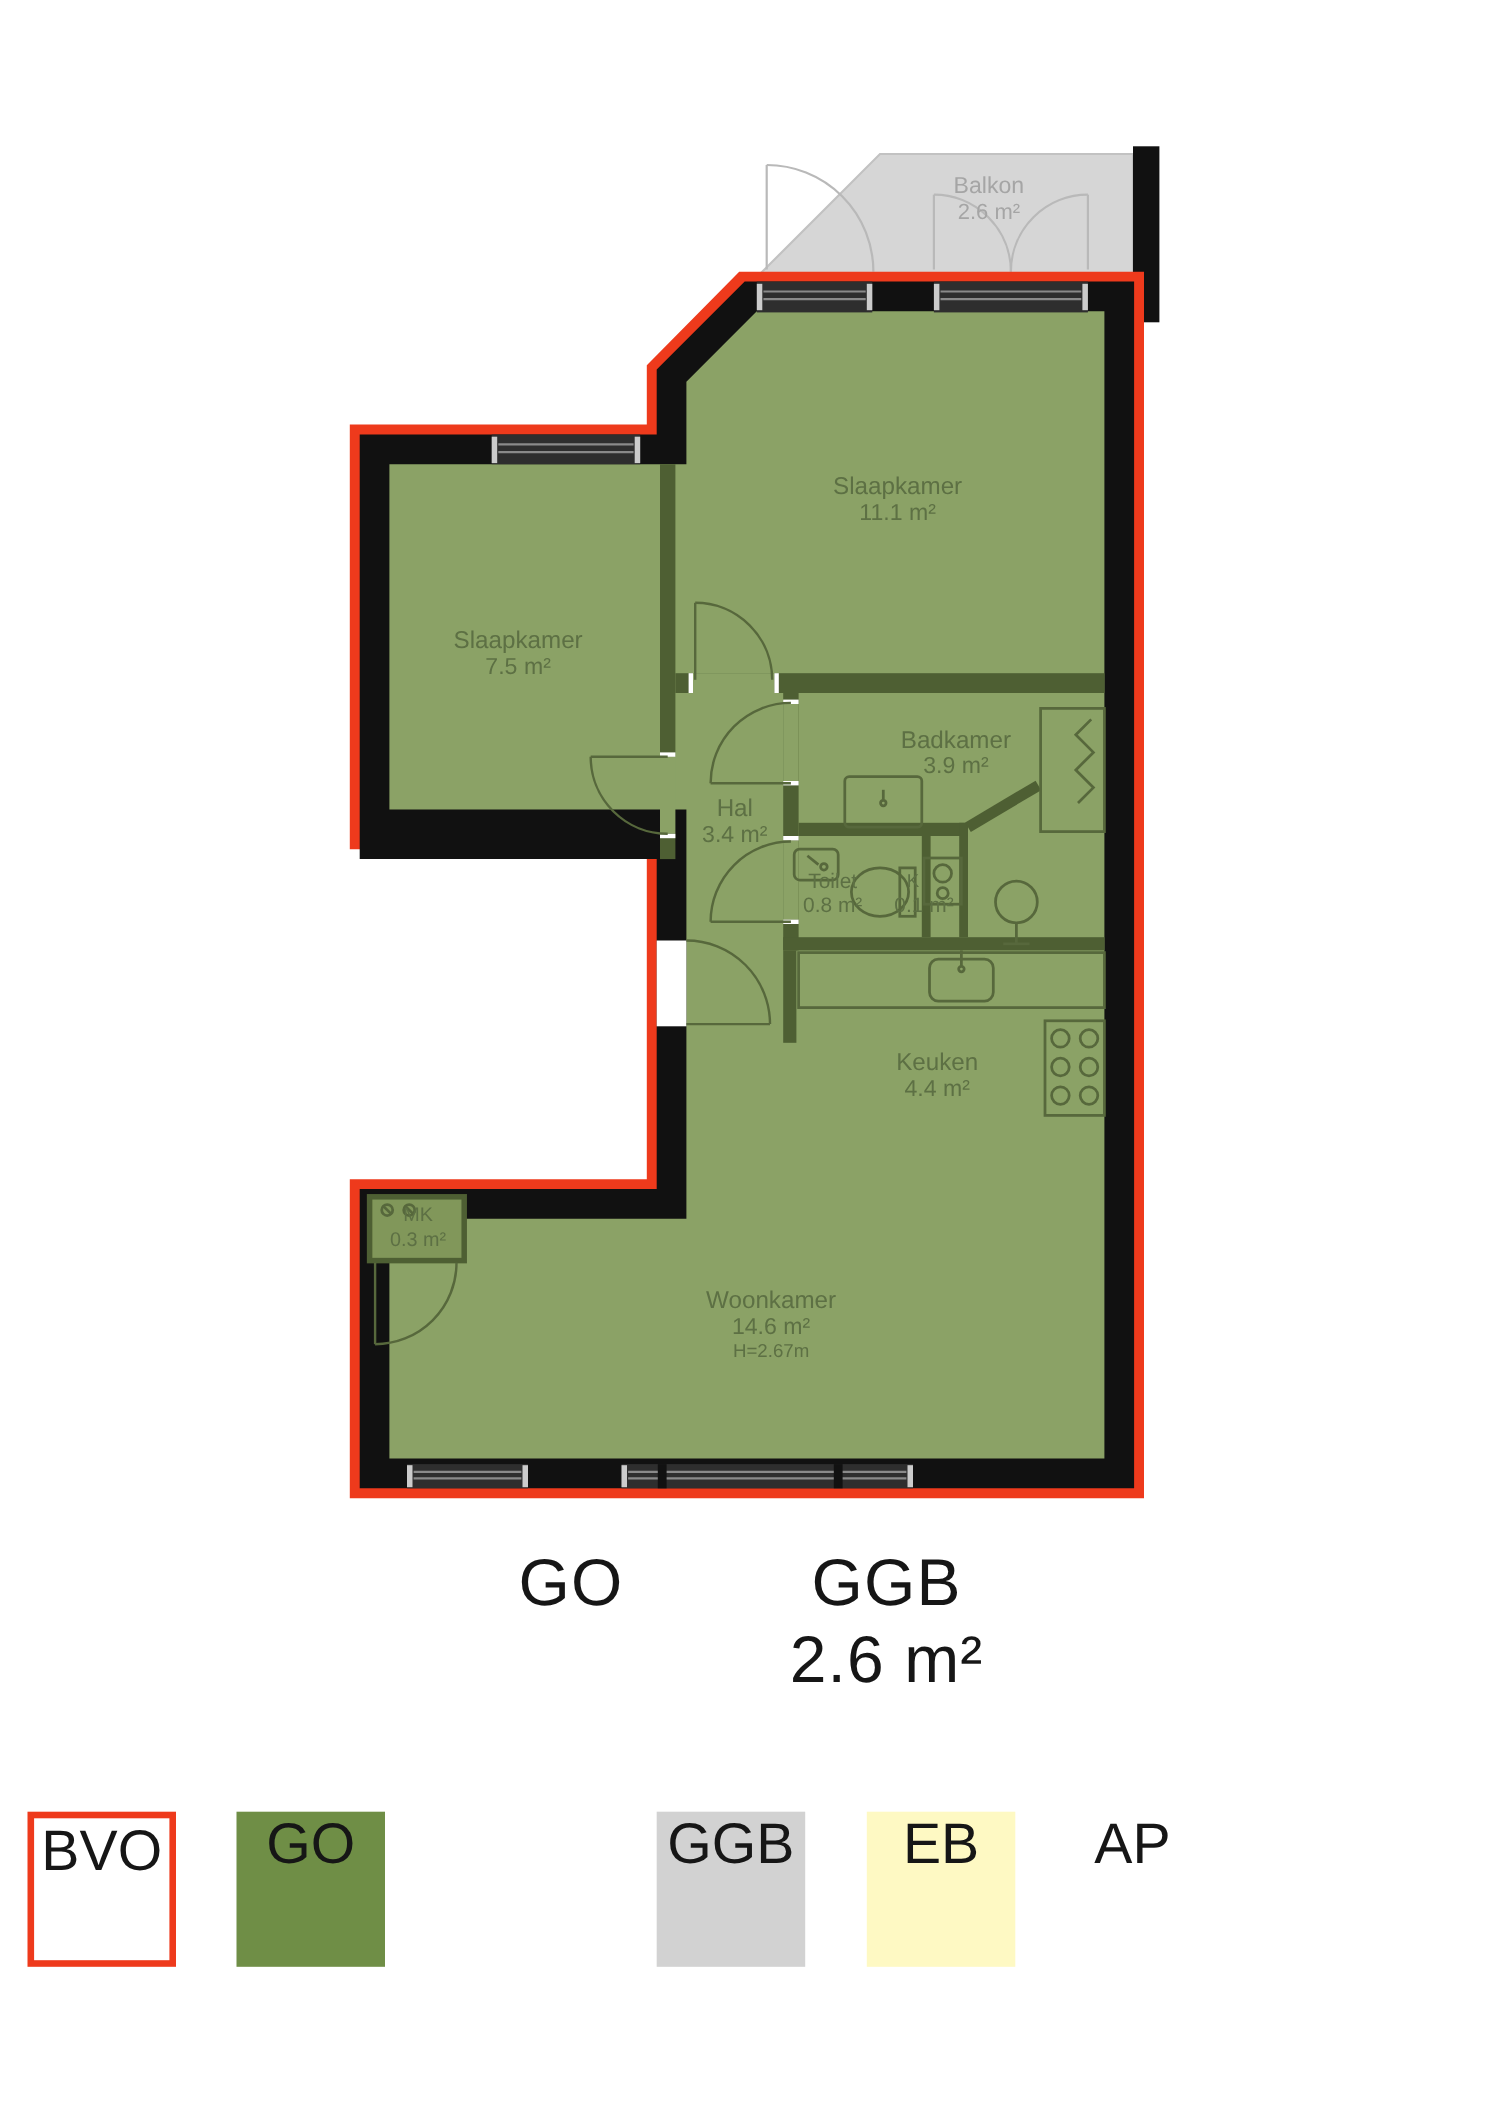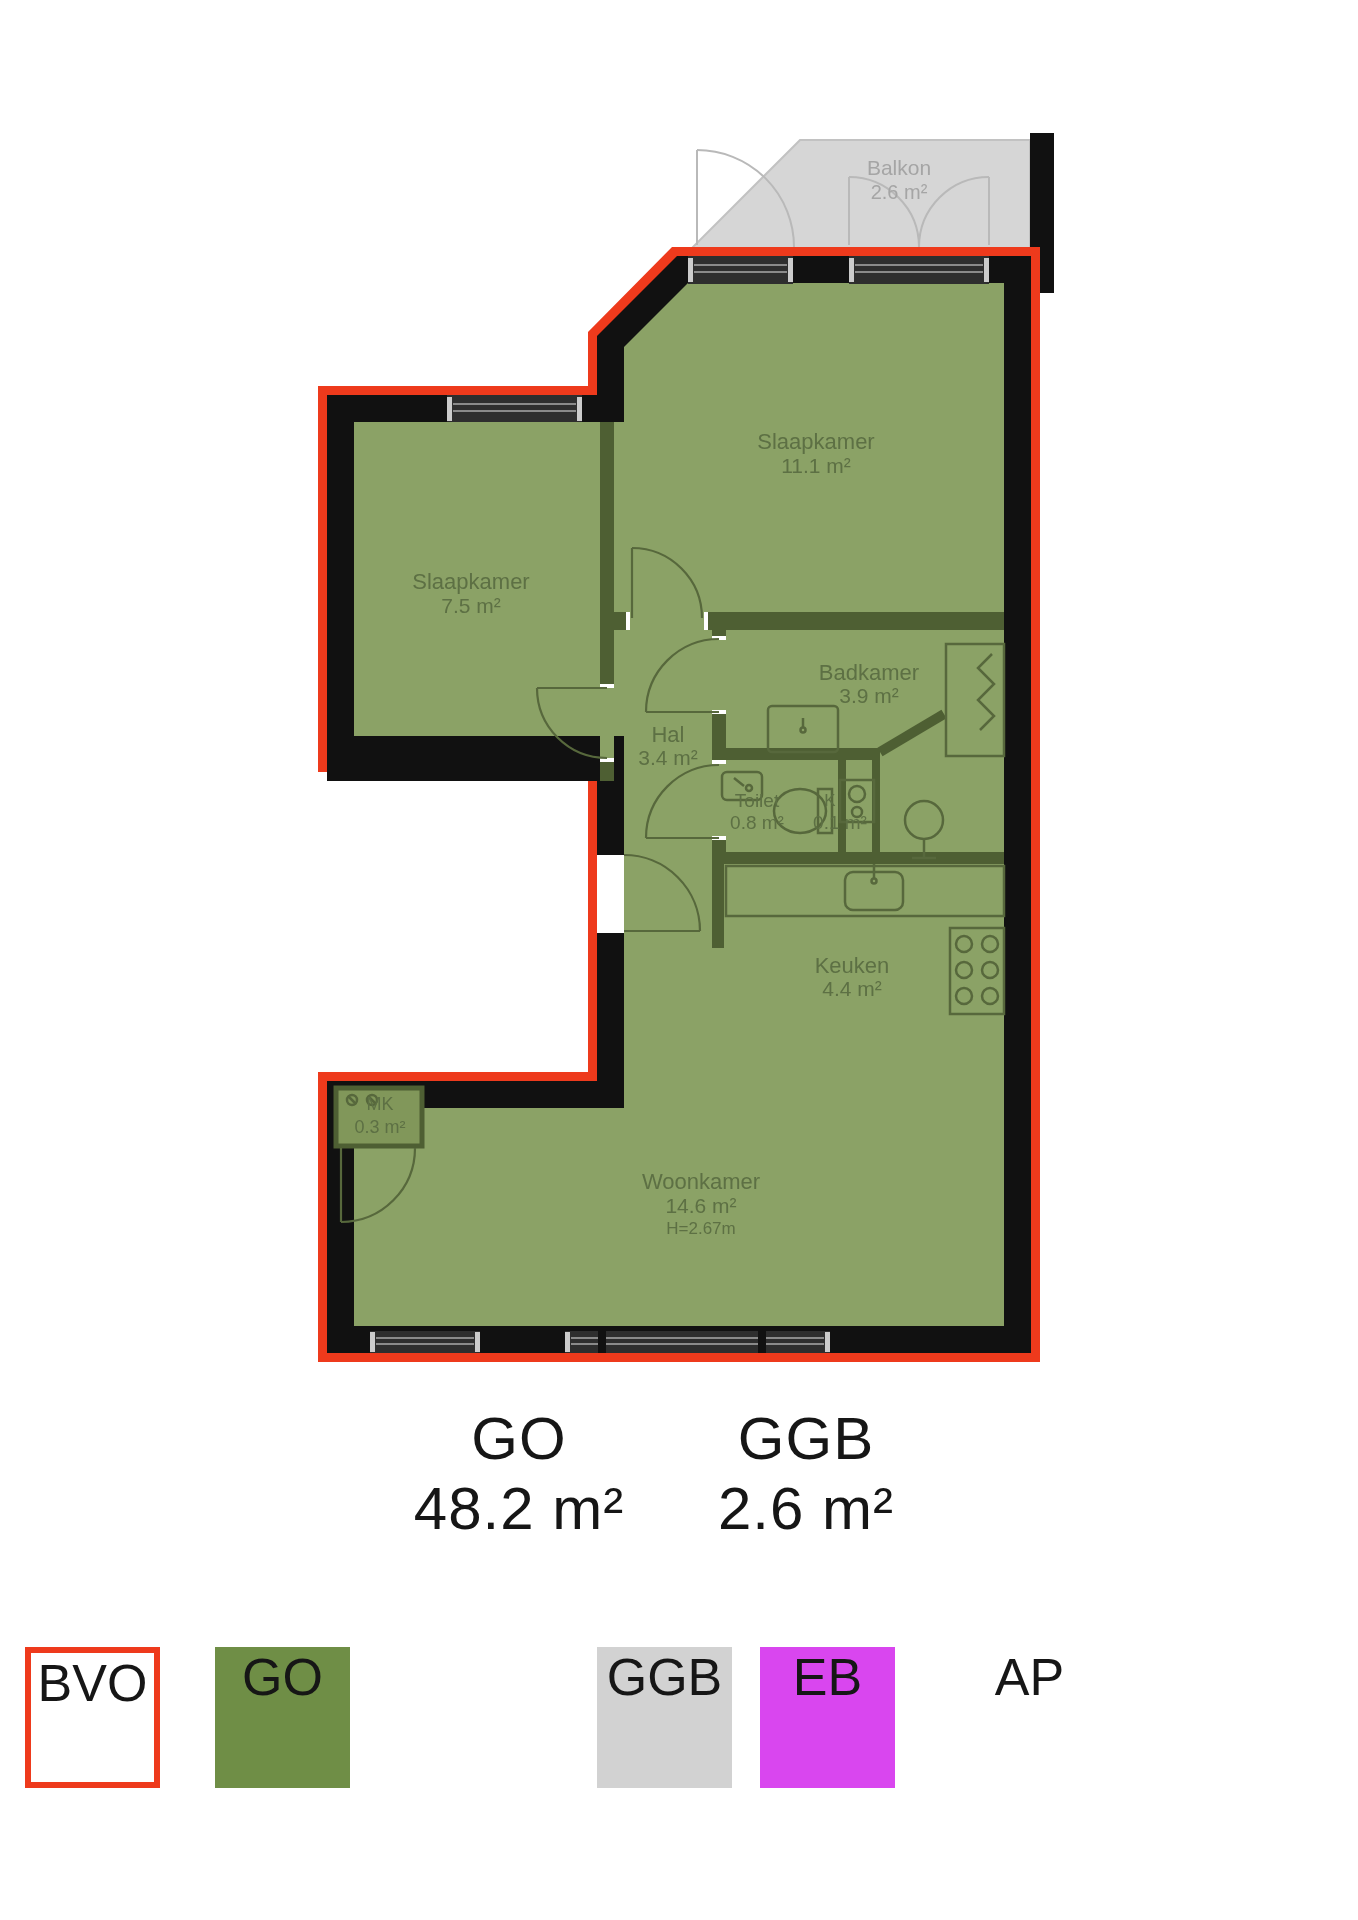--- a/index.html
+++ b/index.html
@@ -10,21 +10,21 @@
               font-size:60px;line-height:70px;color:#161616;letter-spacing:1px;}
   .totals-col.go{left:359px;}
   .totals-col.ggb{left:646px;}
   .legend-item{position:absolute;top:1647px;width:135px;height:141px;
                display:flex;justify-content:center;
                font-size:52px;color:#161616;}
   .legend-item.bvo{left:25px;background:#fff;border:6px solid #ee3a1c;box-sizing:border-box;}
   .legend-item.go {left:215px;background:#6f8e46;}
   .legend-item.oi {left:405px;background:#d2d2d2;}
   .legend-item.ggb{left:597px;background:#d2d2d2;}
-  .legend-item.eb {left:760px;background:#d946ef;}
+  .legend-item.eb {left:788px;background:#fef9c3;}
   .legend-item.ap {left:962px;background:transparent;}
   .legend-item.obs{left:1150px;background:transparent;}
   text{font-family:"Liberation Sans",sans-serif;}
   .room-name,.room-area{fill:#5d7044;}
   .balkon-txt{fill:#a5a5a5;}
 </style>
 </head>
 <body>
 
 <div class="canvas">
@@ -218,21 +218,20 @@
       <text class="room-area" x="380" y="1133" font-size="18">0.3 m²</text>
 
       <text class="room-name" x="701" y="1189" font-size="22">Woonkamer</text>
       <text class="room-area" x="701" y="1213" font-size="21">14.6 m²</text>
       <text class="room-area" x="701" y="1234" font-size="17">H=2.67m</text>
     </g>
   </svg>
 
   <div class="totals-col go">
     <div>GO</div>
-    <div>48.2 m²</div>
   </div>
   <div class="totals-col ggb">
     <div>GGB</div>
     <div>2.6 m²</div>
   </div>
 
   <div class="legend-item bvo">
     <span>BVO</span>
   </div>
   <div class="legend-item go">

